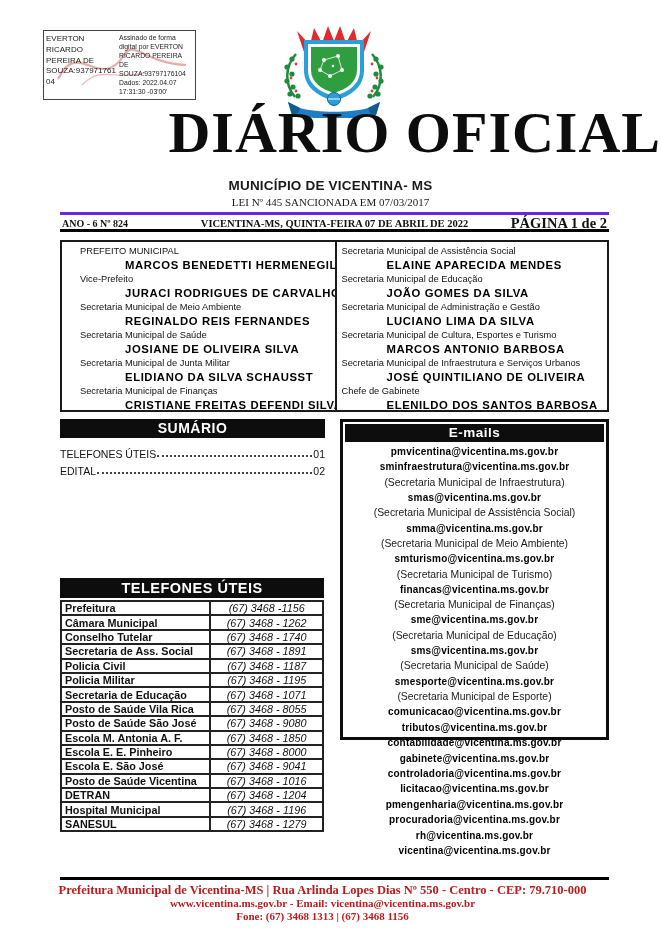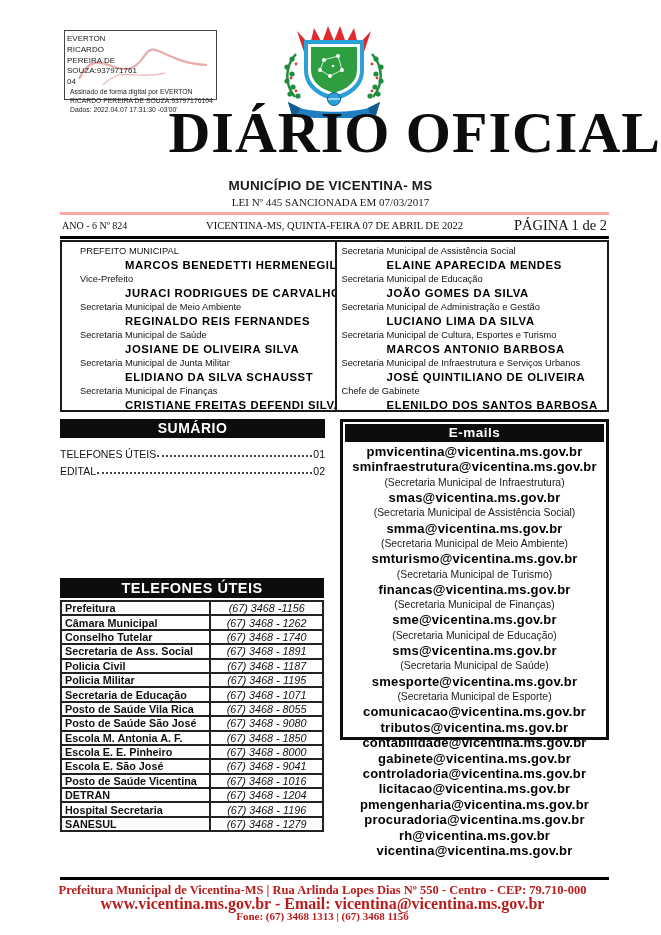--- a/index.html
+++ b/index.html
@@ -4,22 +4,22 @@
 <style>
   * { margin:0; padding:0; box-sizing:border-box; }
   html,body { background:#e8e8e8; }
   .page {
     position:relative; width:661px; height:935px; background:#ffffff;
     margin:0 auto; overflow:hidden;
     font-family:"Liberation Sans", sans-serif; color:#111;
   }
   
   .sig-box {
-    position:absolute; left:64px; top:30px; width:153px; height:70px;
-    border:1px solid #444; display:flex; padding:3px 2px; background:#fff;flex-direction:column;
+    position:absolute; left:43px; top:30px; width:153px; height:70px;
+    border:1px solid #444; display:flex; padding:3px 2px; background:#fff;
   }
   .sig-flourish { position:absolute; left:8px; top:4px; width:140px; height:62px; }
   .sig-name {
     width:70px; font-size:8px; line-height:1.35; color:#1a1a1a;
     overflow-wrap:anywhere; position:relative; z-index:2;
   }
   .sig-details {
     flex:1; font-size:6.8px; line-height:1.32; color:#222; padding-left:3px;
     position:relative; z-index:2;
   }
@@ -33,24 +33,24 @@
   }
   .municipio {
     position:absolute; left:0; right:0; top:178px; text-align:center;
     font-weight:bold; font-size:13.5px; letter-spacing:0.2px; color:#1a1a1a;
   }
   .law {
     position:absolute; left:0; right:0; top:196px; text-align:center;
     font-family:"Liberation Serif", serif; font-size:11px; color:#1a1a1a;
   }
   .datebar {
-    position:absolute; left:60px; top:212px; width:549px; height:27px;
-    border-top:3px solid #fca5a5; border-bottom:3px solid #000;
+    position:absolute; left:60px; top:212px; width:549px; height:20px;
+    border-top:3px solid #6d28d9; border-bottom:3px solid #000;
     display:grid; grid-template-columns:1fr auto 1fr; align-items:center;
-    font-family:"Liberation Serif", serif; font-weight:normal;
+    font-family:"Liberation Serif", serif; font-weight:bold;
   }
   .edition { font-size:10px; padding-left:2px; text-align:left; }
   .dateline { font-size:10.5px; text-align:center; }
   .pagenum  { font-size:14.5px; text-align:right; padding-right:2px; }
   
   .officials {
     position:absolute; left:60px; top:240px; width:549px; height:172px;
     border:2px solid #1a1a1a; display:flex;
   }
   .officials .col { width:50%; padding:3px 0 0 18px; overflow:hidden; }
@@ -82,32 +82,32 @@
   .phones td.pnum  { font-style:italic; font-size:10.8px; text-align:center; white-space:nowrap; }
   
   .emails {
     position:absolute; left:340px; top:419px; width:269px; height:321px;
     border:3px solid #0d0d0d; padding:2px 2px; background:#fff;
   }
   .emails .bar { height:18px; line-height:18px; font-size:13.5px; }
   .email-list { padding-top:2px; }
   .email-line { text-align:center; }
   .email-address {
-    display:block; font-weight:bold; font-size:13px; line-height:15.4px;
+    display:block; font-weight:bold; font-size:10px; line-height:15.4px;
     letter-spacing:0.2px; color:#000; white-space:nowrap;
   }
   .email-note { display:block; font-size:10.4px; line-height:15.2px; color:#1a1a1a; white-space:nowrap; }
   
   .bottom-rule { position:absolute; left:60px; top:877px; width:549px; height:3px; background:#000; }
   .footer {
     position:absolute; left:0; right:16px; top:883px; text-align:center;
     font-family:"Liberation Serif", serif; font-weight:bold; color:#b91c1c;
   }
   .f1 { font-size:12.5px; line-height:14px; }
-  .f2 { font-size:16px; line-height:13px; }
+  .f2 { font-size:11px; line-height:13px; }
   .f3 { font-size:11px; line-height:13px; }
 </style>
 </head>
 <body>
 
 <div class="page">
 
   <div class="sig-box">
     <svg class="sig-flourish" viewBox="0 0 140 62">
       <path d="M6 44 C26 2 48 58 72 20 C82 4 92 28 134 30" stroke="#cc4444" stroke-width="2.2" fill="none" opacity="0.45"></path>
@@ -340,21 +340,21 @@
             <td class="pname">Posto de Saúde Vicentina</td>
             <td class="pnum">(67) 3468 - 1016</td>
           </tr>
 
           <tr>
             <td class="pname">DETRAN</td>
             <td class="pnum">(67) 3468 - 1204</td>
           </tr>
 
           <tr>
-            <td class="pname">Hospital Secretaria</td>
+            <td class="pname">Hospital Municipal</td>
             <td class="pnum">(67) 3468 - 1196</td>
           </tr>
 
           <tr>
             <td class="pname">SANESUL</td>
             <td class="pnum">(67) 3468 - 1279</td>
           </tr>
         </tbody>
     </table>
   </div>

